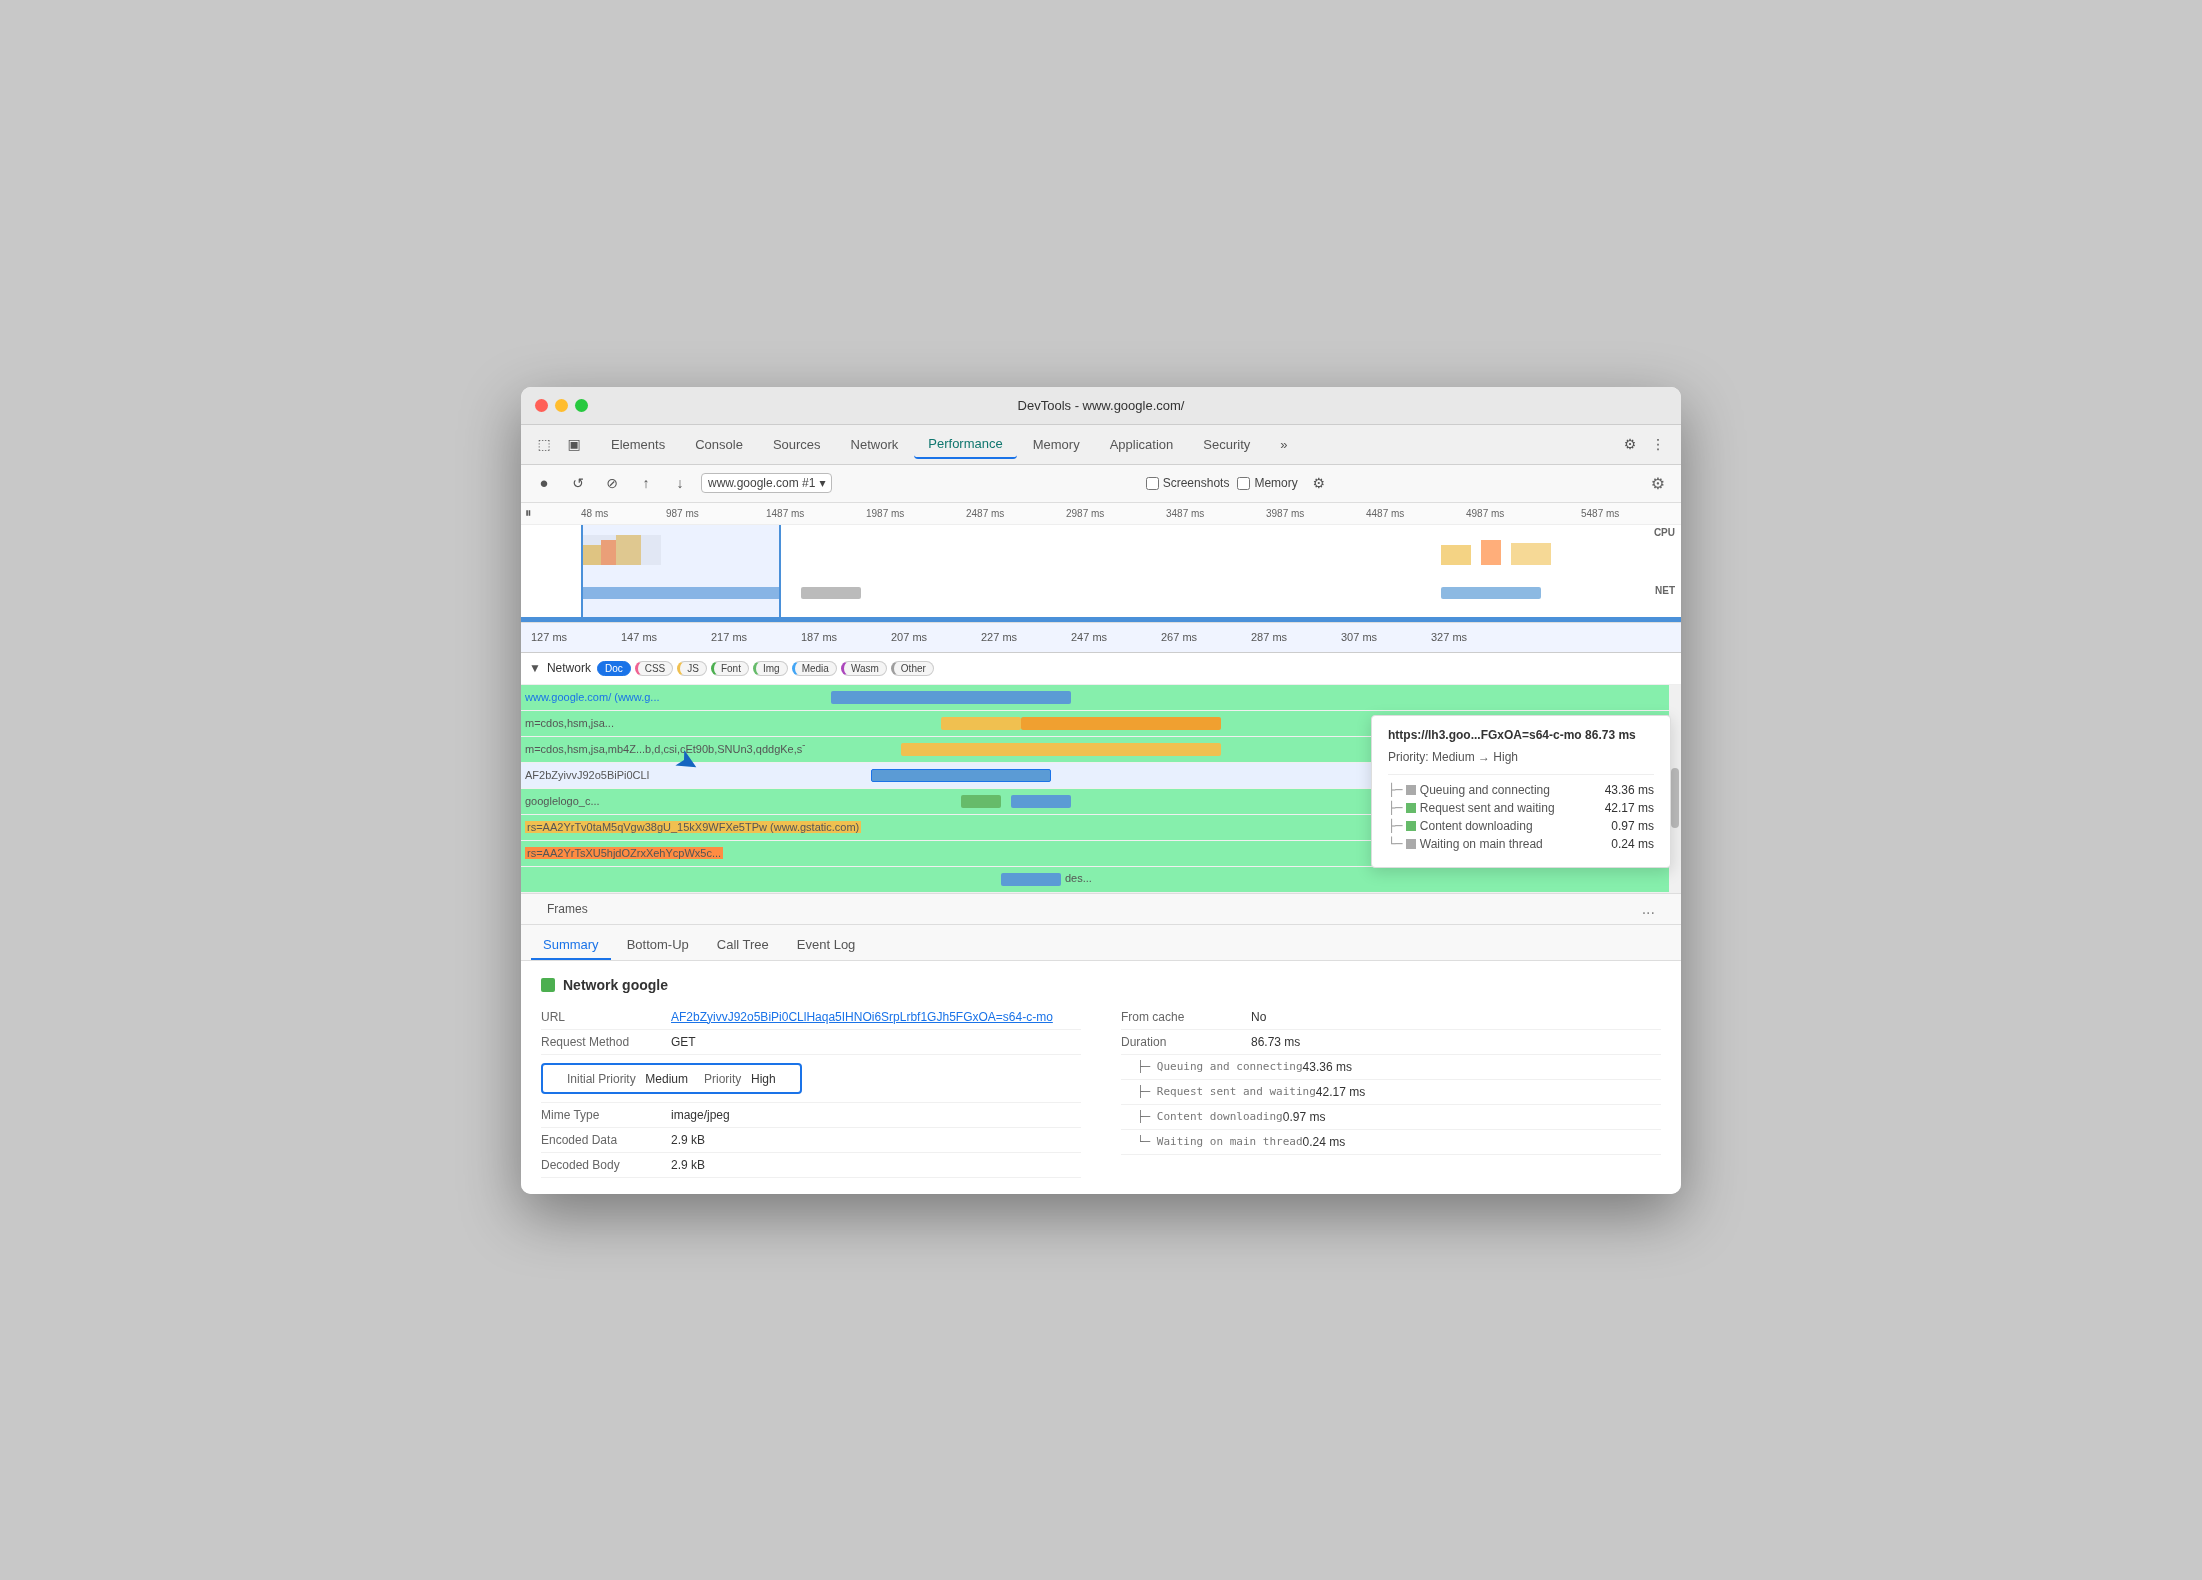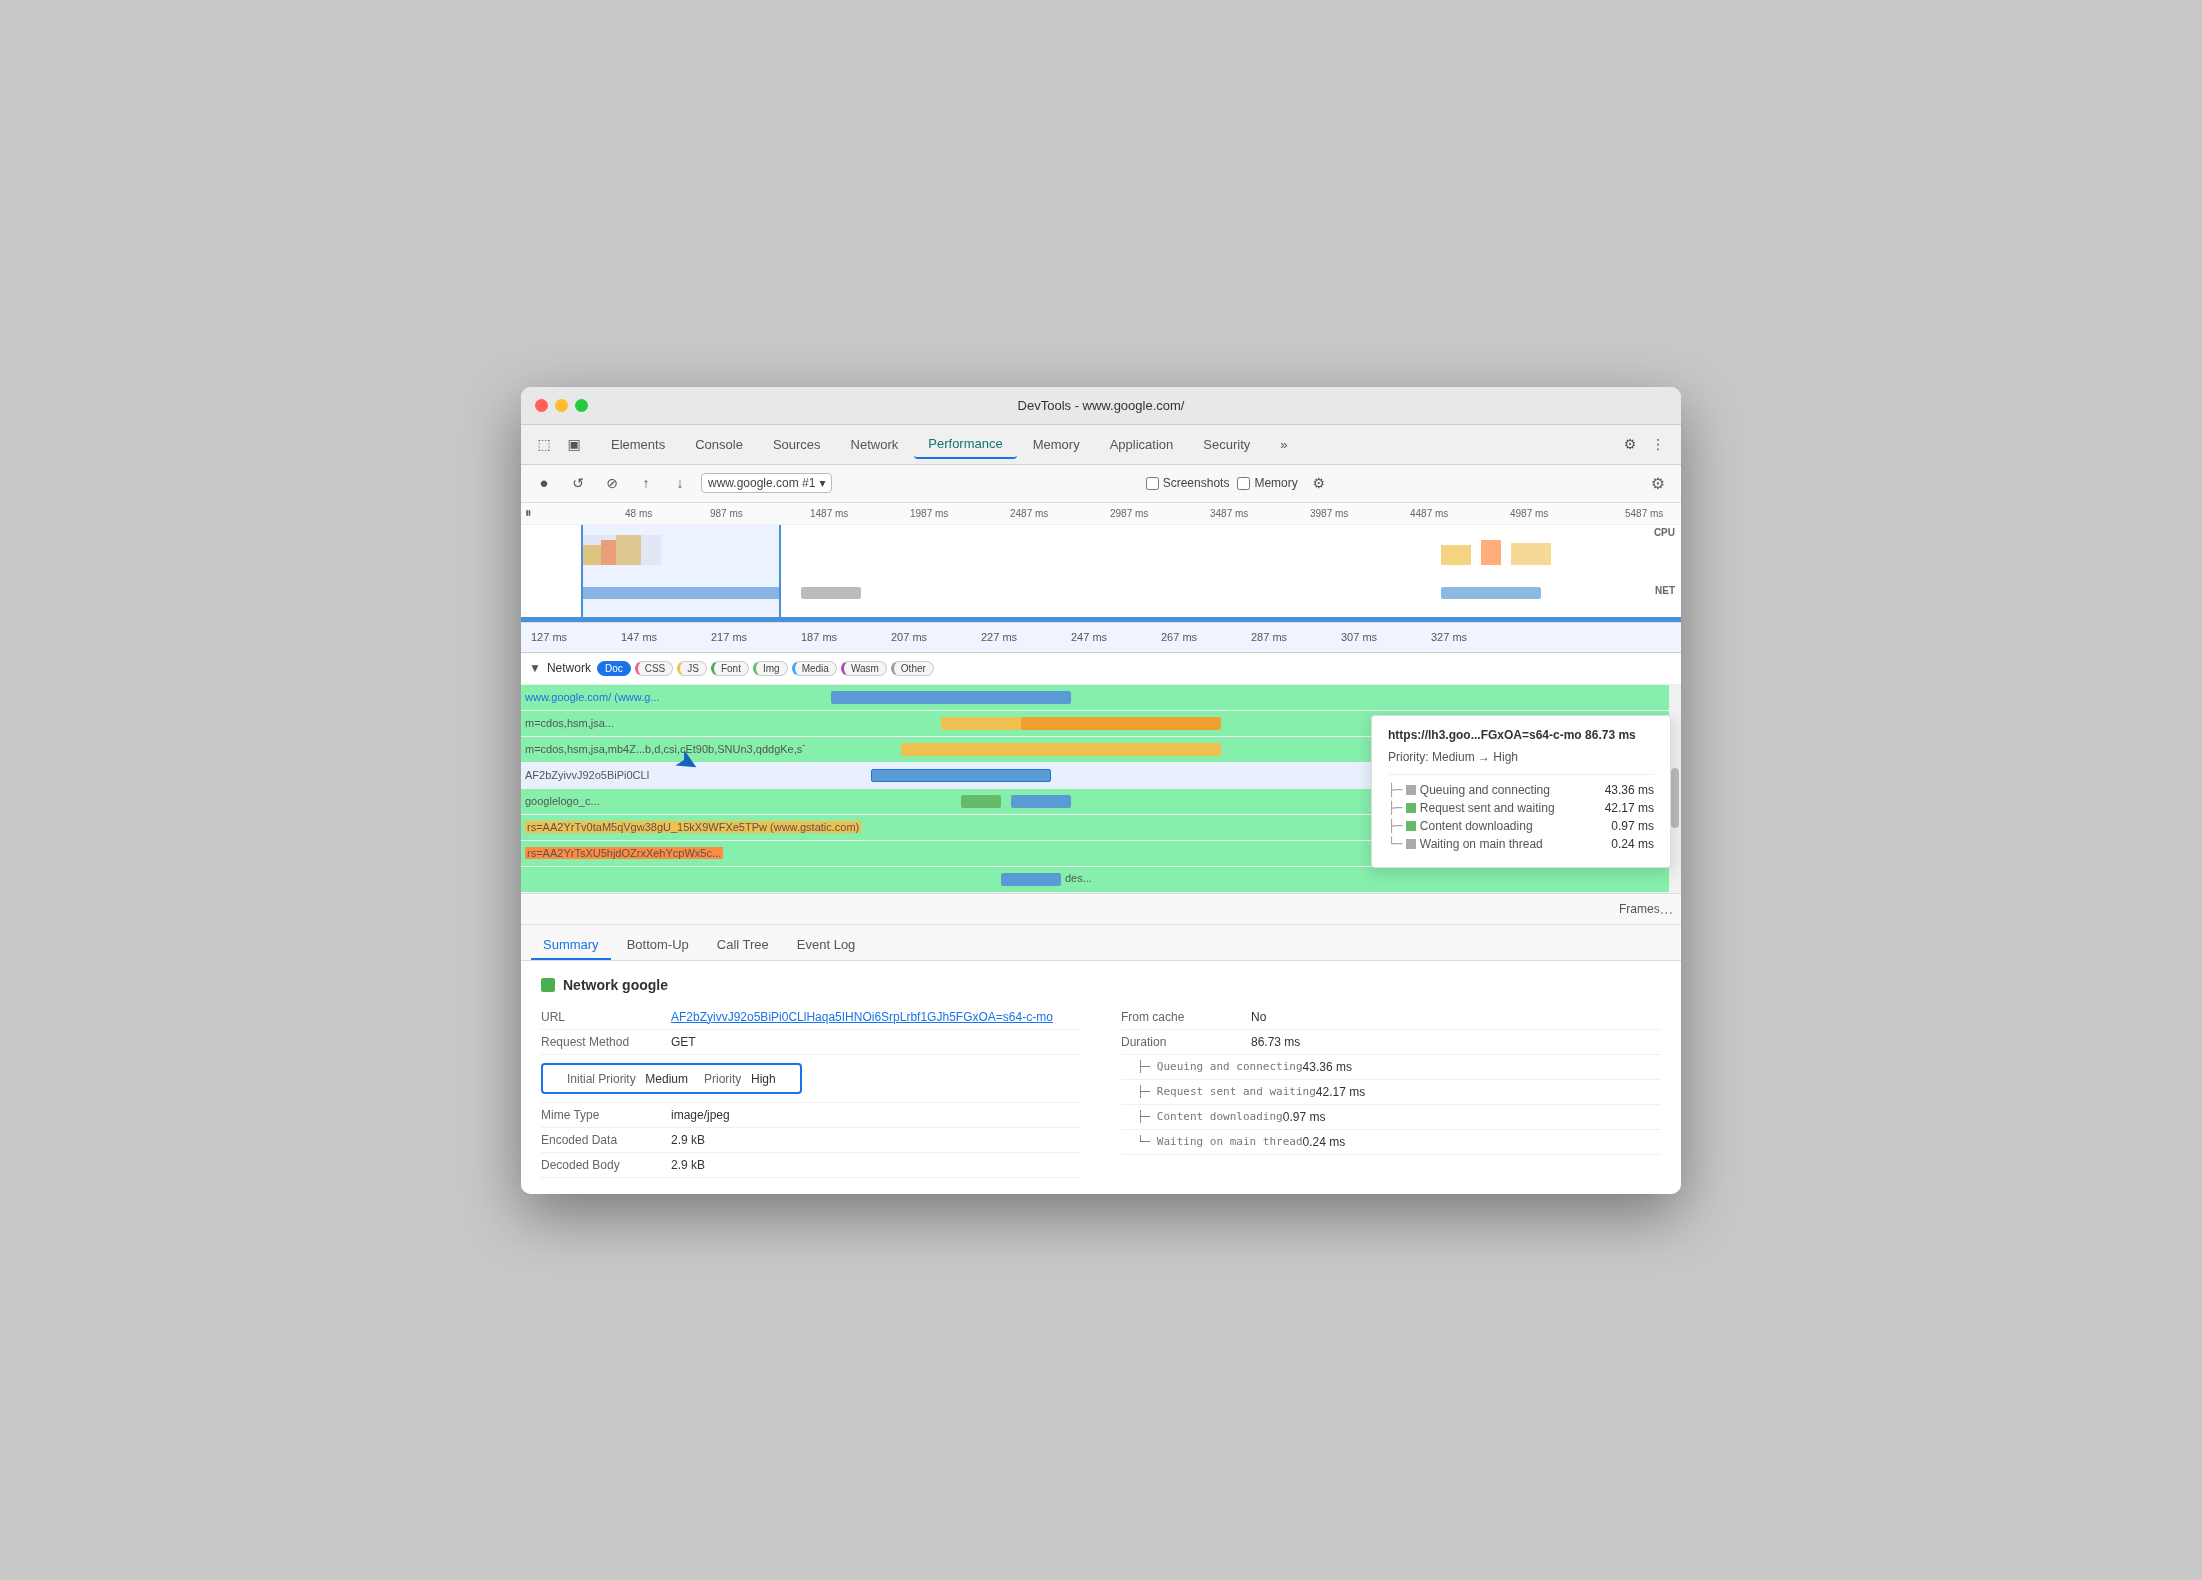--- a/index.html
+++ b/index.html
@@ -81,21 +81,21 @@
       display: flex;
       align-items: center;
       height: 22px;
       border-bottom: 1px solid #eee;
       background: #fafafa;
       padding: 0 4px;
       font-size: 10px;
       color: #777;
       position: relative;
     }
-    .ruler-mark { position: absolute; font-size: 10px; color: #666; white-space: nowrap; margin-left: 44px; }
+    .ruler-mark { position: absolute; font-size: 10px; color: #666; white-space: nowrap; }
     .timeline-tracks { height: 98px; position: relative; background: white; }
     .cpu-label { position: absolute; right: 6px; top: 2px; font-size: 10px; color: #666; font-weight: 600; }
     .net-label { position: absolute; right: 6px; top: 60px; font-size: 10px; color: #666; font-weight: 600; }
     .track-net { position: absolute; top: 58px; left: 0; right: 40px; height: 30px; overflow: hidden; }
     .blue-bar { position: absolute; bottom: 0; left: 0; right: 0; height: 6px; background: #4a90d9; }
     .pause-btn { position: absolute; left: 4px; top: 2px; font-size: 13px; color: #555; }
 
     
     .zoom-timeline {
       background: #f0f4ff;
@@ -152,24 +152,24 @@
     .tt-divider { height: 1px; background: #eee; margin: 8px 0; }
 
     
     .frames-bar {
       background: #f8f8f8;
       border-top: 1px solid #ddd;
       border-bottom: 1px solid #ddd;
       height: 32px;
       display: flex;
       align-items: center;
-      padding: 0 8px;
+      padding: 0 26px;
       font-size: 12px;
       color: #555;
-      justify-content: flex-end;
+      justify-content: space-between;
     }
     .frames-dots { font-size: 16px; color: #888; }
 
     
     .bottom-tabs {
       background: #f8f8f8;
       border-bottom: 1px solid #ddd;
       display: flex;
       height: 36px;
       align-items: flex-end;

